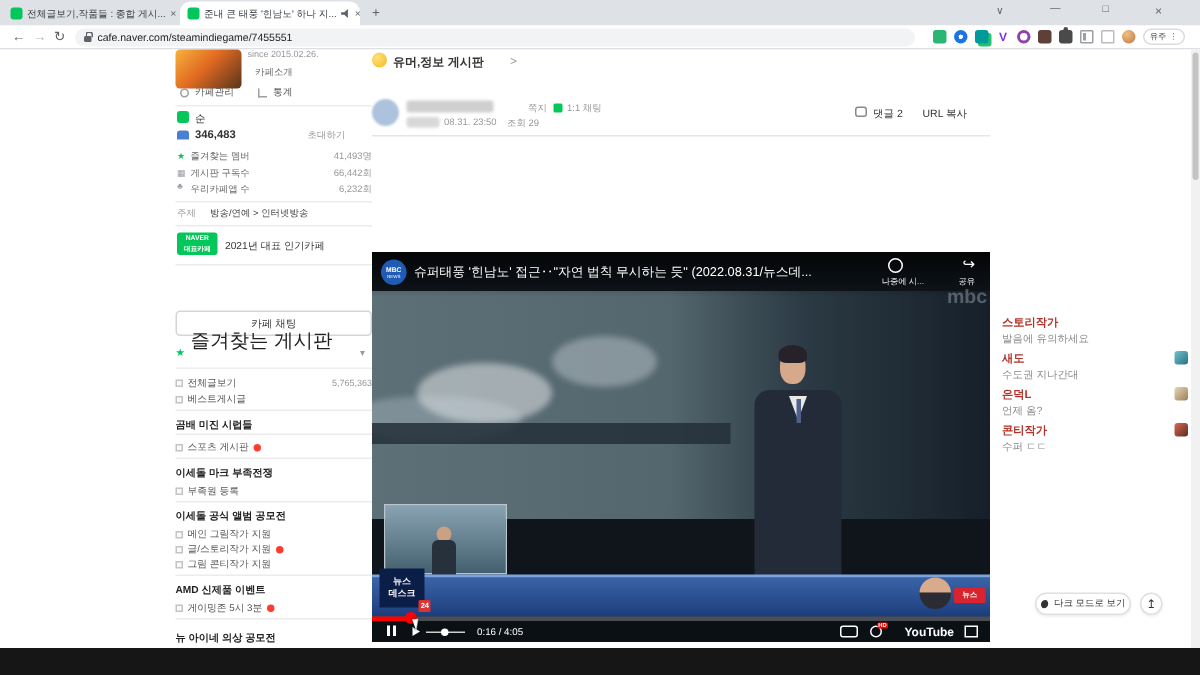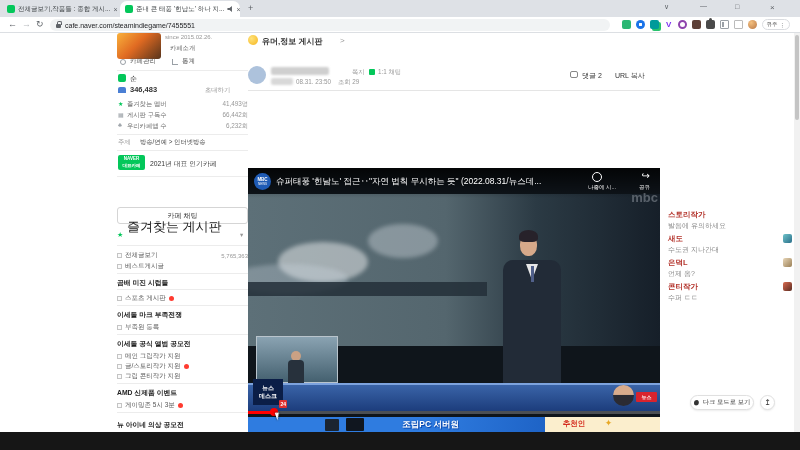--- a/index.html
+++ b/index.html
@@ -284,33 +284,36 @@
     </div>
     <div class="abs" style="right:26px;top:217px;width:21px;height:21px;border-radius:50%;background:linear-gradient(180deg,#d8ab8c 45%,#2b2b33 50%);z-index:8"></div>
     <div class="abs" style="right:3px;top:224px;width:21px;height:10px;background:#d9232e;border-radius:1px;color:#fff;font-size:5px;font-weight:bold;text-align:center;line-height:10px;z-index:8">뉴스</div>
 
     <div id="vprog">
         <div id="vplayed"></div>
       </div>
     <div id="scrub"></div>
     <div id="handcur"></div>
 
-  </div>
-
-  <div class="abs" style="left:248px;top:384px;width:412px;height:15px;overflow:hidden">
-    <div class="abs" style="left:0;top:0;width:72%;height:100%;background:linear-gradient(100deg,#2f7ce0 60%,#1e63c6 100%)">
-      <div class="abs" style="left:26%;top:2px;width:14px;height:12px;background:#1b2430;border-radius:1px"></div>
-      <div class="abs" style="left:33%;top:1px;width:18px;height:13px;background:#10161f;border-radius:1px"></div>
-      <div class="abs" style="left:52%;top:2px;font-size:8.5px;font-weight:bold;color:#fff;text-shadow:0 0 2px #0d4bb0,1px 1px 0 #0d4bb0;white-space:nowrap">조립PC 서버원</div>
-    </div>
-    <div class="abs" style="left:72%;top:0;width:28%;height:100%;background:#fbeecd">
-      <div class="abs" style="left:18px;top:2px;font-size:7.5px;font-weight:bold;color:#d42b1e">추천인</div>
-      <div class="abs" style="left:60px;top:1px;font-size:9px;color:#e8a825">✦</div>
-    </div>
-  </div>
+    <div id="vcontrols">
+      <div class="vbar" style="left:10px"></div>
+      <div class="vbar" style="left:14px"></div>
+      <div class="abs" style="left:27px;top:4px;width:0;height:0;border-top:3px solid transparent;border-bottom:3px solid transparent;border-left:5px solid #fff"></div>
+      <div class="abs" style="left:36px;top:6.5px;width:26px;height:1.5px;background:rgba(255,255,255,.8)">
+        <div class="abs" style="left:10px;top:-1.8px;width:5px;height:5px;border-radius:50%;background:#fff"></div>
+      </div>
+      <div class="ctext" style="left:70px">0:16 / 4:05</div>
+      <div class="abs" style="right:88px;top:3px;width:12px;height:8px;border:1px solid #fff;border-radius:2px"></div>
+      <div class="abs" style="right:72px;top:3px;width:8px;height:8px;border:1.3px solid #fff;border-radius:50%"></div>
+      <div class="abs" style="right:68px;top:1px;background:#f00;color:#fff;font-size:3.8px;font-weight:bold;padding:0 1px;border-radius:1px">HD</div>
+      <div class="abs" style="right:24px;top:2.5px;font-size:8px;font-weight:bold;color:#fff">YouTube</div>
+      <div class="abs" style="right:8px;top:3px;width:9px;height:8px;border:1.3px solid #fff"></div>
+    </div>
+  </div>
+
 
   <div class="cname" style="top:177px">스토리작가</div>
   <div class="ctxt" style="top:188px">발음에 유의하세요</div>
   <div class="cname" style="top:201px">새도</div>
   <div class="cthumb" style="top:201px;background:linear-gradient(135deg,#6fc3c9,#2b6f8a)"></div>
   <div class="ctxt" style="top:212px">수도권 지나간대</div>
   <div class="cname" style="top:225px">은덕L</div>
   <div class="cthumb" style="top:225px;background:linear-gradient(135deg,#e8d6b8,#9a7f55)"></div>
   <div class="ctxt" style="top:236px">언제 옴?</div>
   <div class="cname" style="top:249px">콘티작가</div>

